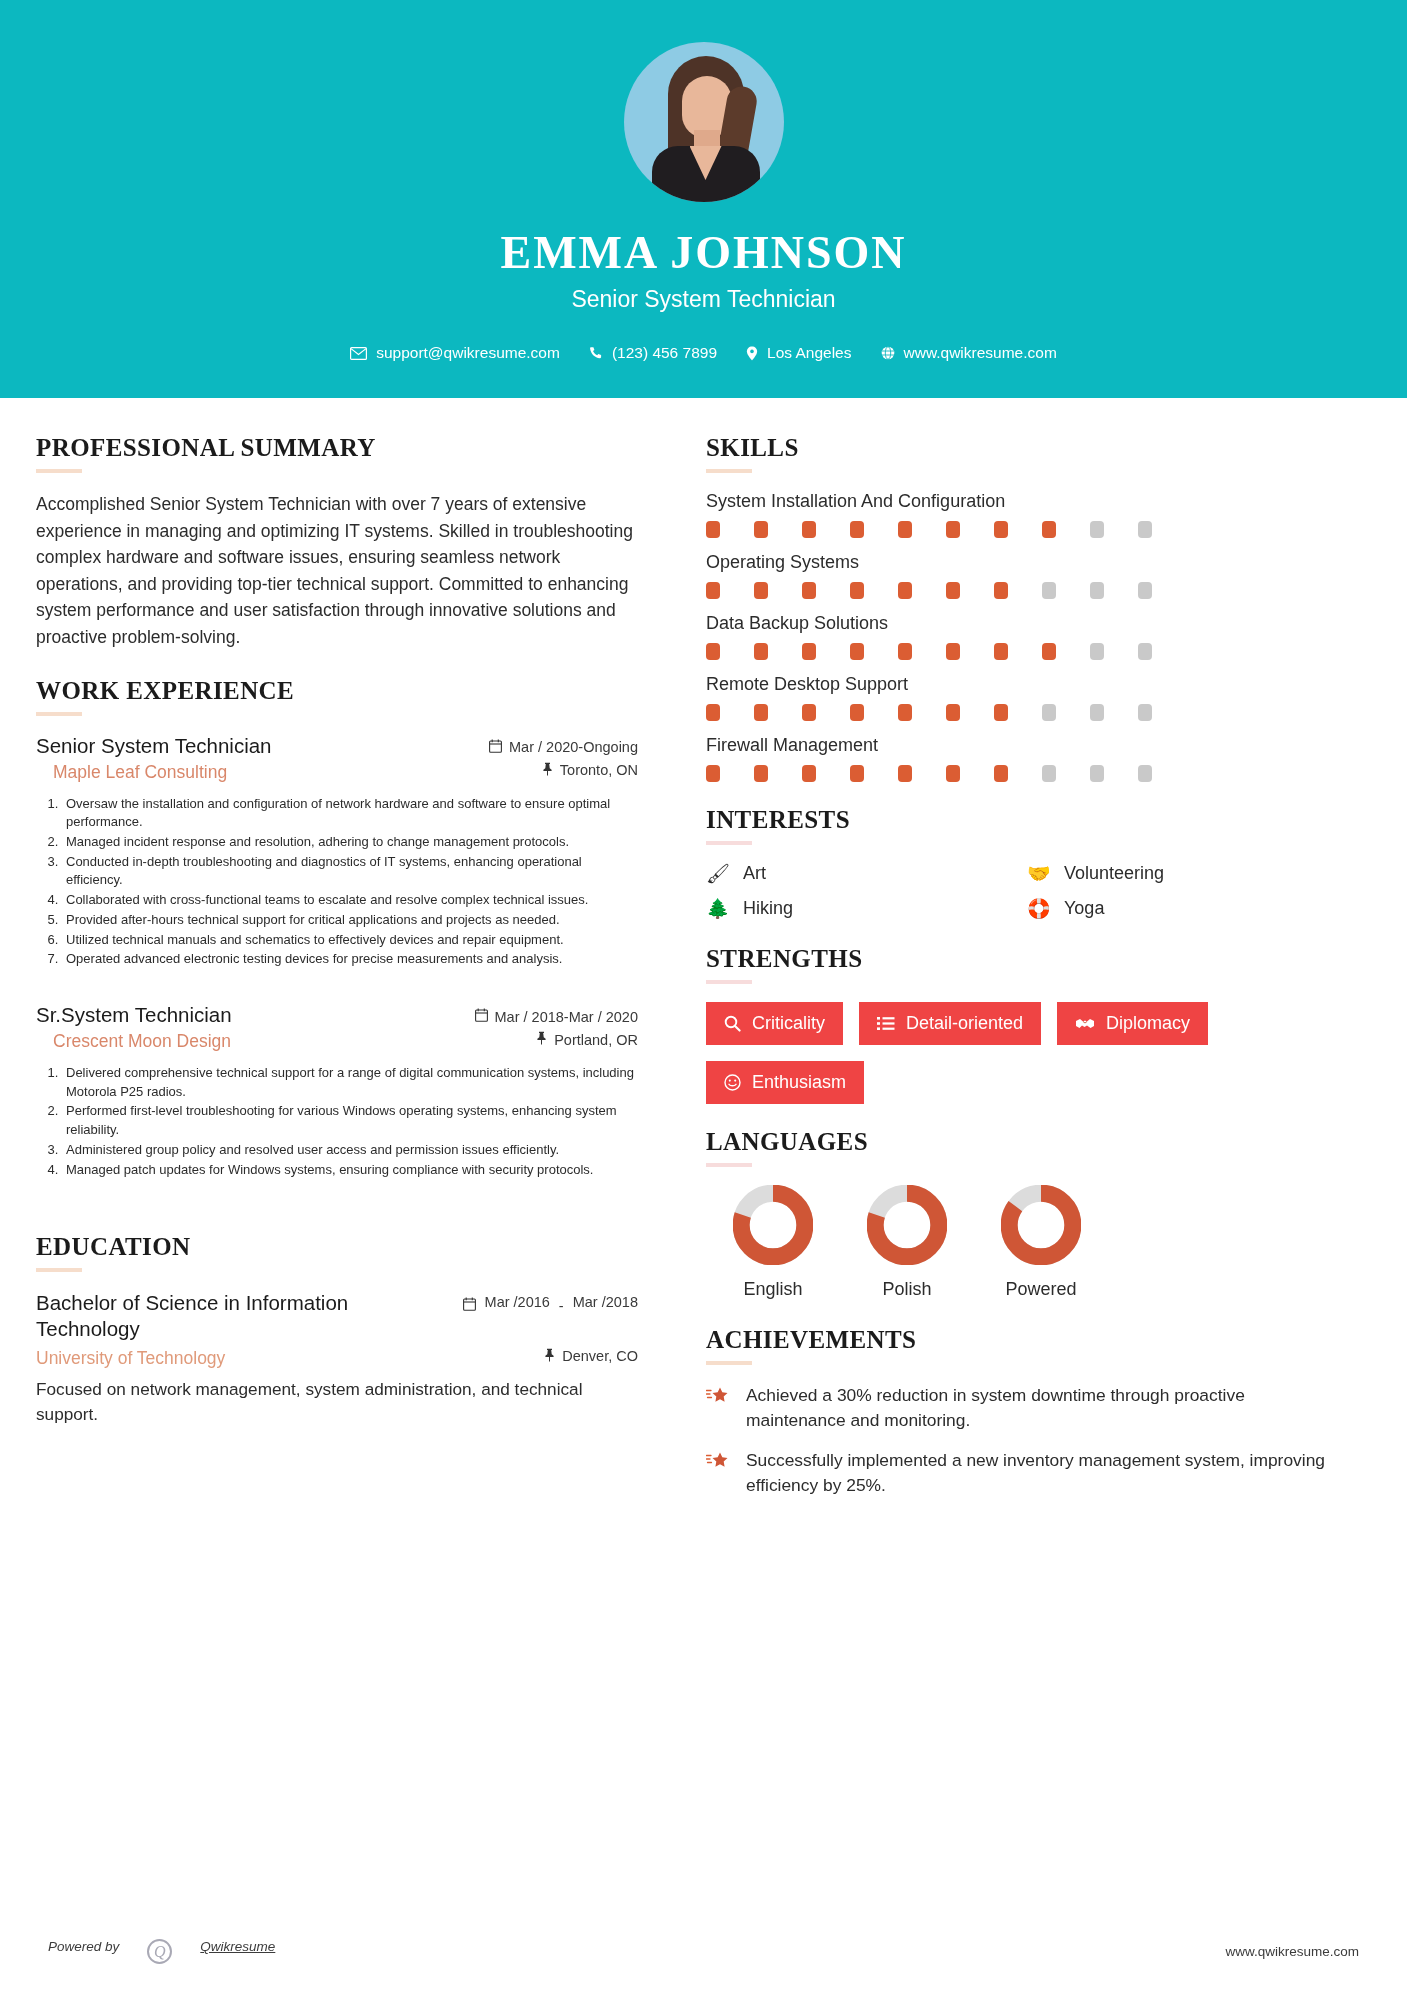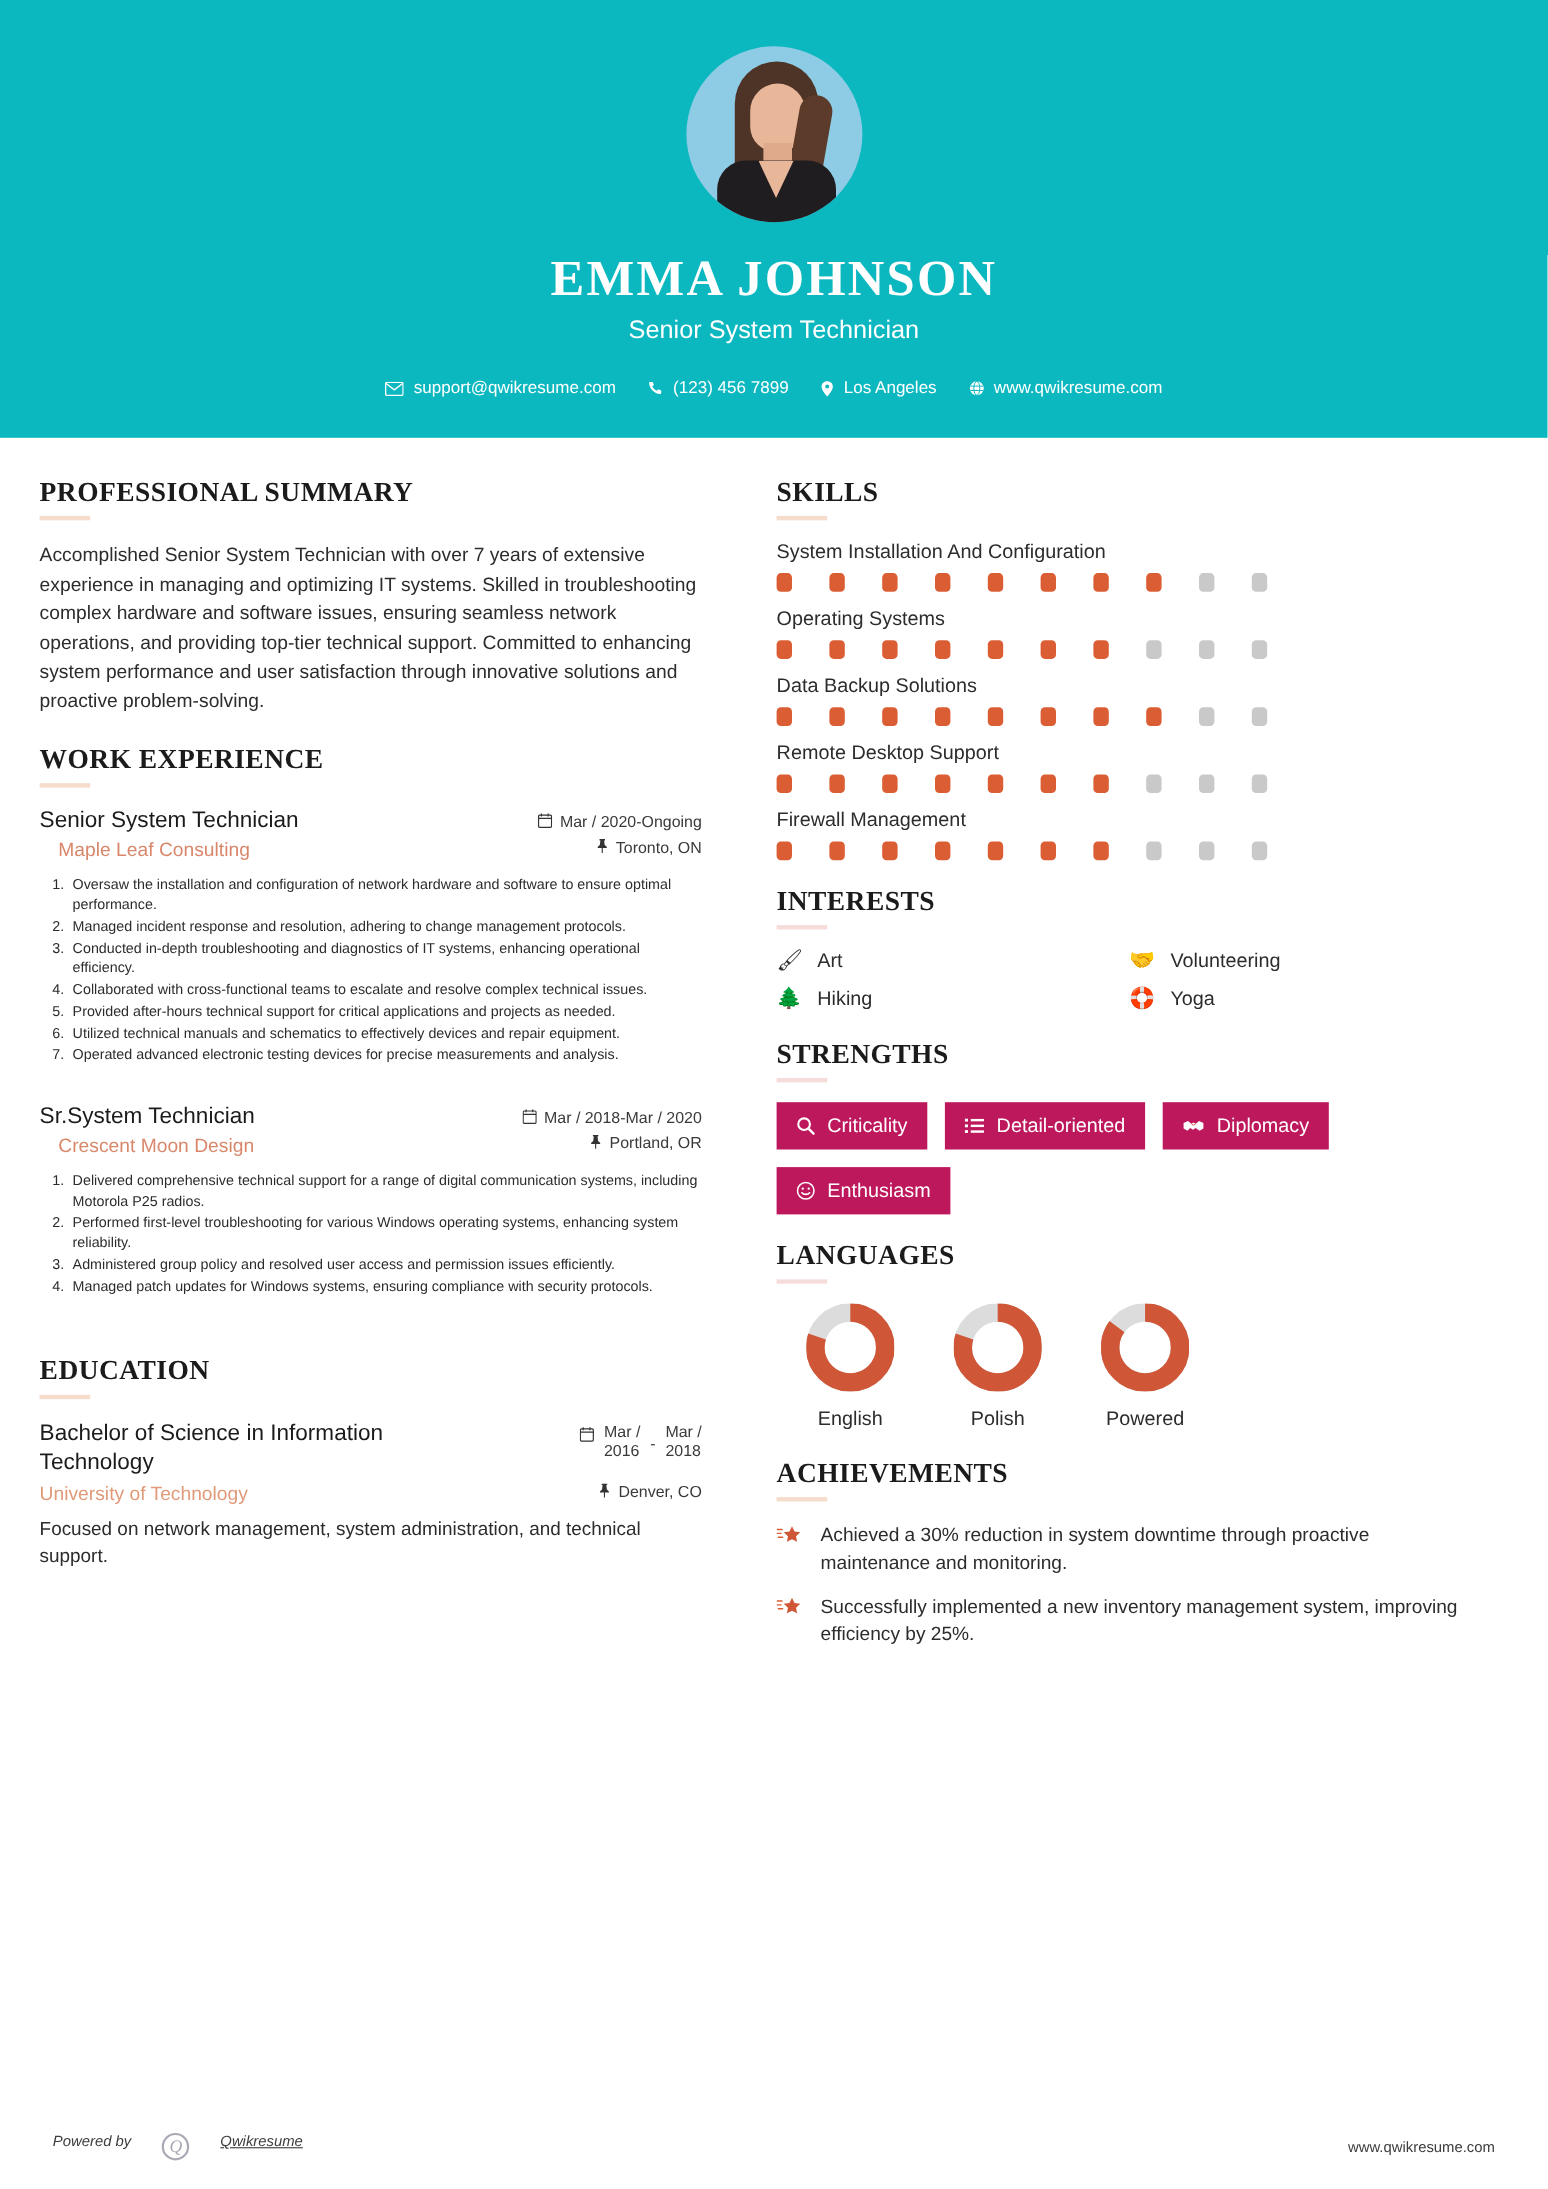--- a/index.html
+++ b/index.html
@@ -129,21 +129,21 @@
     color: #2c2c2c;
     margin-bottom: 1px;
     padding-left: 4px;
   }
   .sec-gap { height: 26px; }
 
   
   .edu-head { display: flex; justify-content: space-between; align-items: flex-start; }
   .edu-degree { font-size: 20.5px; color: #1b1b1b; line-height: 1.25; max-width: 400px; }
   .edu-dates { display: flex; align-items: flex-start; gap: 9px; font-size: 14.5px; color: #3a3a3a; padding-top: 4px; }
-  .edu-date-col { display: flex; flex-direction: column; line-height: 1.2; justify-content: space-between; }
+  .edu-date-col { display: flex; flex-direction: row; line-height: 1.2; justify-content: space-between; }
   .edu-dash { align-self: center; padding-top: 3px; }
   .edu-sub { display: flex; justify-content: space-between; align-items: flex-start; margin-top: 6px; }
   .edu-school { font-size: 17.5px; color: #e09a7a; }
   .edu-desc { font-size: 17.2px; line-height: 1.45; color: #2c2c2c; margin-top: 8px; }
 
   
   .skill { margin-bottom: 14px; }
   .skill-name { font-size: 18px; color: #2c2c2c; margin-bottom: 9px; }
   .skill-dots { display: flex; gap: 0; width: 100%; }
   .dot {
@@ -161,21 +161,21 @@
     grid-template-columns: 1fr 1fr;
     row-gap: 14px;
     column-gap: 10px;
   }
   .interest { display: flex; align-items: center; gap: 13px; font-size: 18px; color: #2c2c2c; }
   .interest .ico { width: 24px; text-align: center; font-size: 19px; line-height: 1; }
 
   
   .strengths-wrap { display: flex; flex-wrap: wrap; gap: 16px 16px; }
   .strength {
-    background: #be185d;
+    background: #ef4444;
     color: #ffffff;
     font-size: 18px;
     padding: 11px 18px;
     display: flex;
     align-items: center;
     gap: 11px;
   }
   .strength svg { display:block; }
 
   

